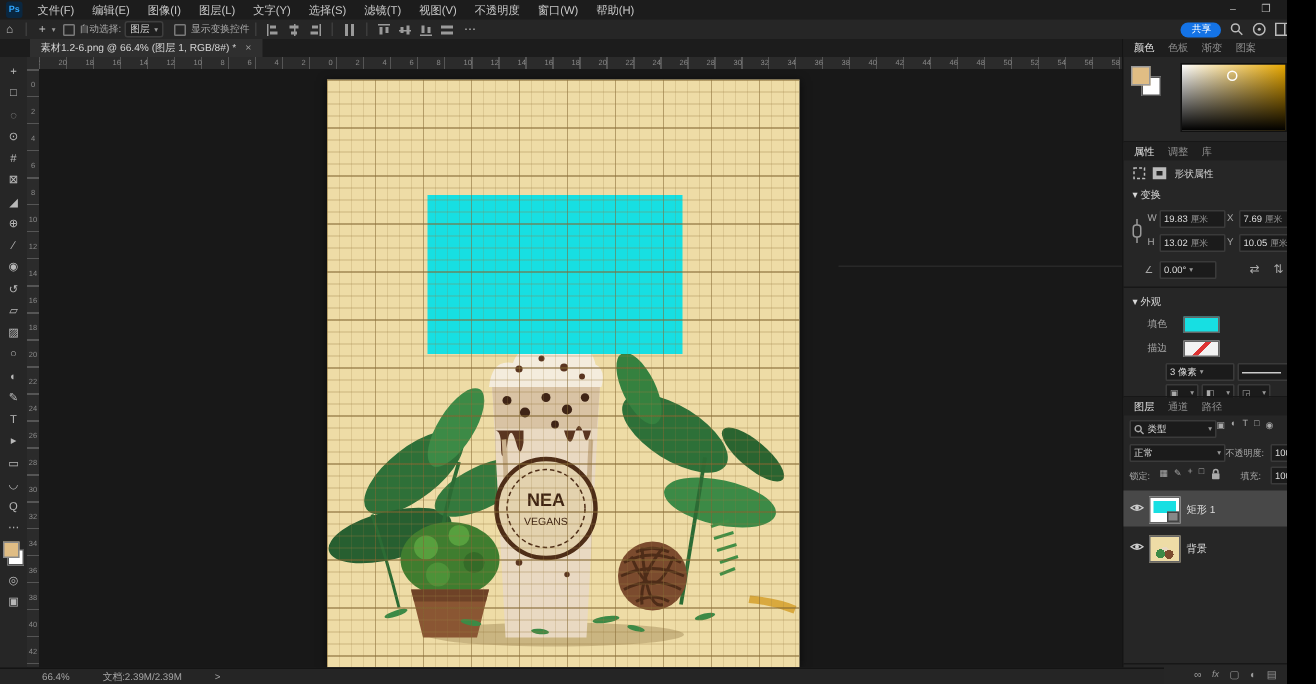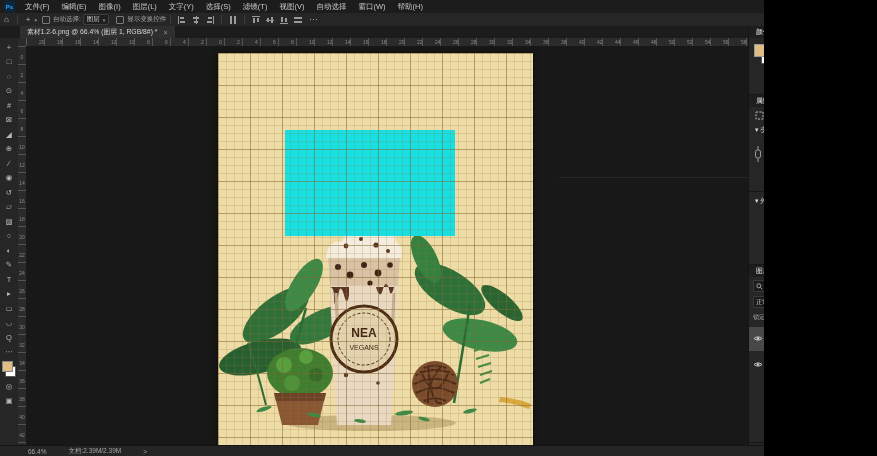--- a/index.html
+++ b/index.html
@@ -1,16 +1,16 @@
 <!DOCTYPE html>
 <html><head>
 <meta charset="utf-8">
 <style>
   html,body{margin:0;padding:0;background:#000;}
-  #stage{position:relative;width:764px;height:456px;background:#181818;overflow:hidden;
+  #stage{position:relative;width:858px;height:456px;background:#181818;overflow:hidden;
          font-family:"Liberation Sans","DejaVu Sans",sans-serif;color:#cfcfcf;
          -webkit-font-smoothing:antialiased;}
   .abs{position:absolute;}
   
   #titlebar{left:0;top:0;width:877px;height:13px;background:#1c1c1c;display:flex;align-items:center;gap:0;}
   #pslogo{width:11px;height:11px;margin:1px 4px 1px 4px;background:#0a2740;color:#31a8ff;
           font-size:6px;font-weight:bold;display:flex;align-items:center;justify-content:center;border-radius:2px;}
   #menus{display:flex;gap:0;}
   #menus .menu{font-size:7.5px;color:#c9c9c9;padding:0 6px;line-height:13px;white-space:nowrap;cursor:default;}
   #winctl{margin-left:auto;display:flex;}
@@ -115,21 +115,21 @@
     <div id="menus">
 
     <span class="menu">文件(F)</span>
         <span class="menu">编辑(E)</span>
         <span class="menu">图像(I)</span>
         <span class="menu">图层(L)</span>
         <span class="menu">文字(Y)</span>
         <span class="menu">选择(S)</span>
         <span class="menu">滤镜(T)</span>
         <span class="menu">视图(V)</span>
-        <span class="menu">自动选择</span>
+        <span class="menu">不透明度</span>
         <span class="menu">窗口(W)</span>
         <span class="menu">帮助(H)</span>
       </div>
     <div id="winctl">
       <span>–</span>
       <span>❐</span>
       <span>✕</span>
     </div>
   </div>
 

